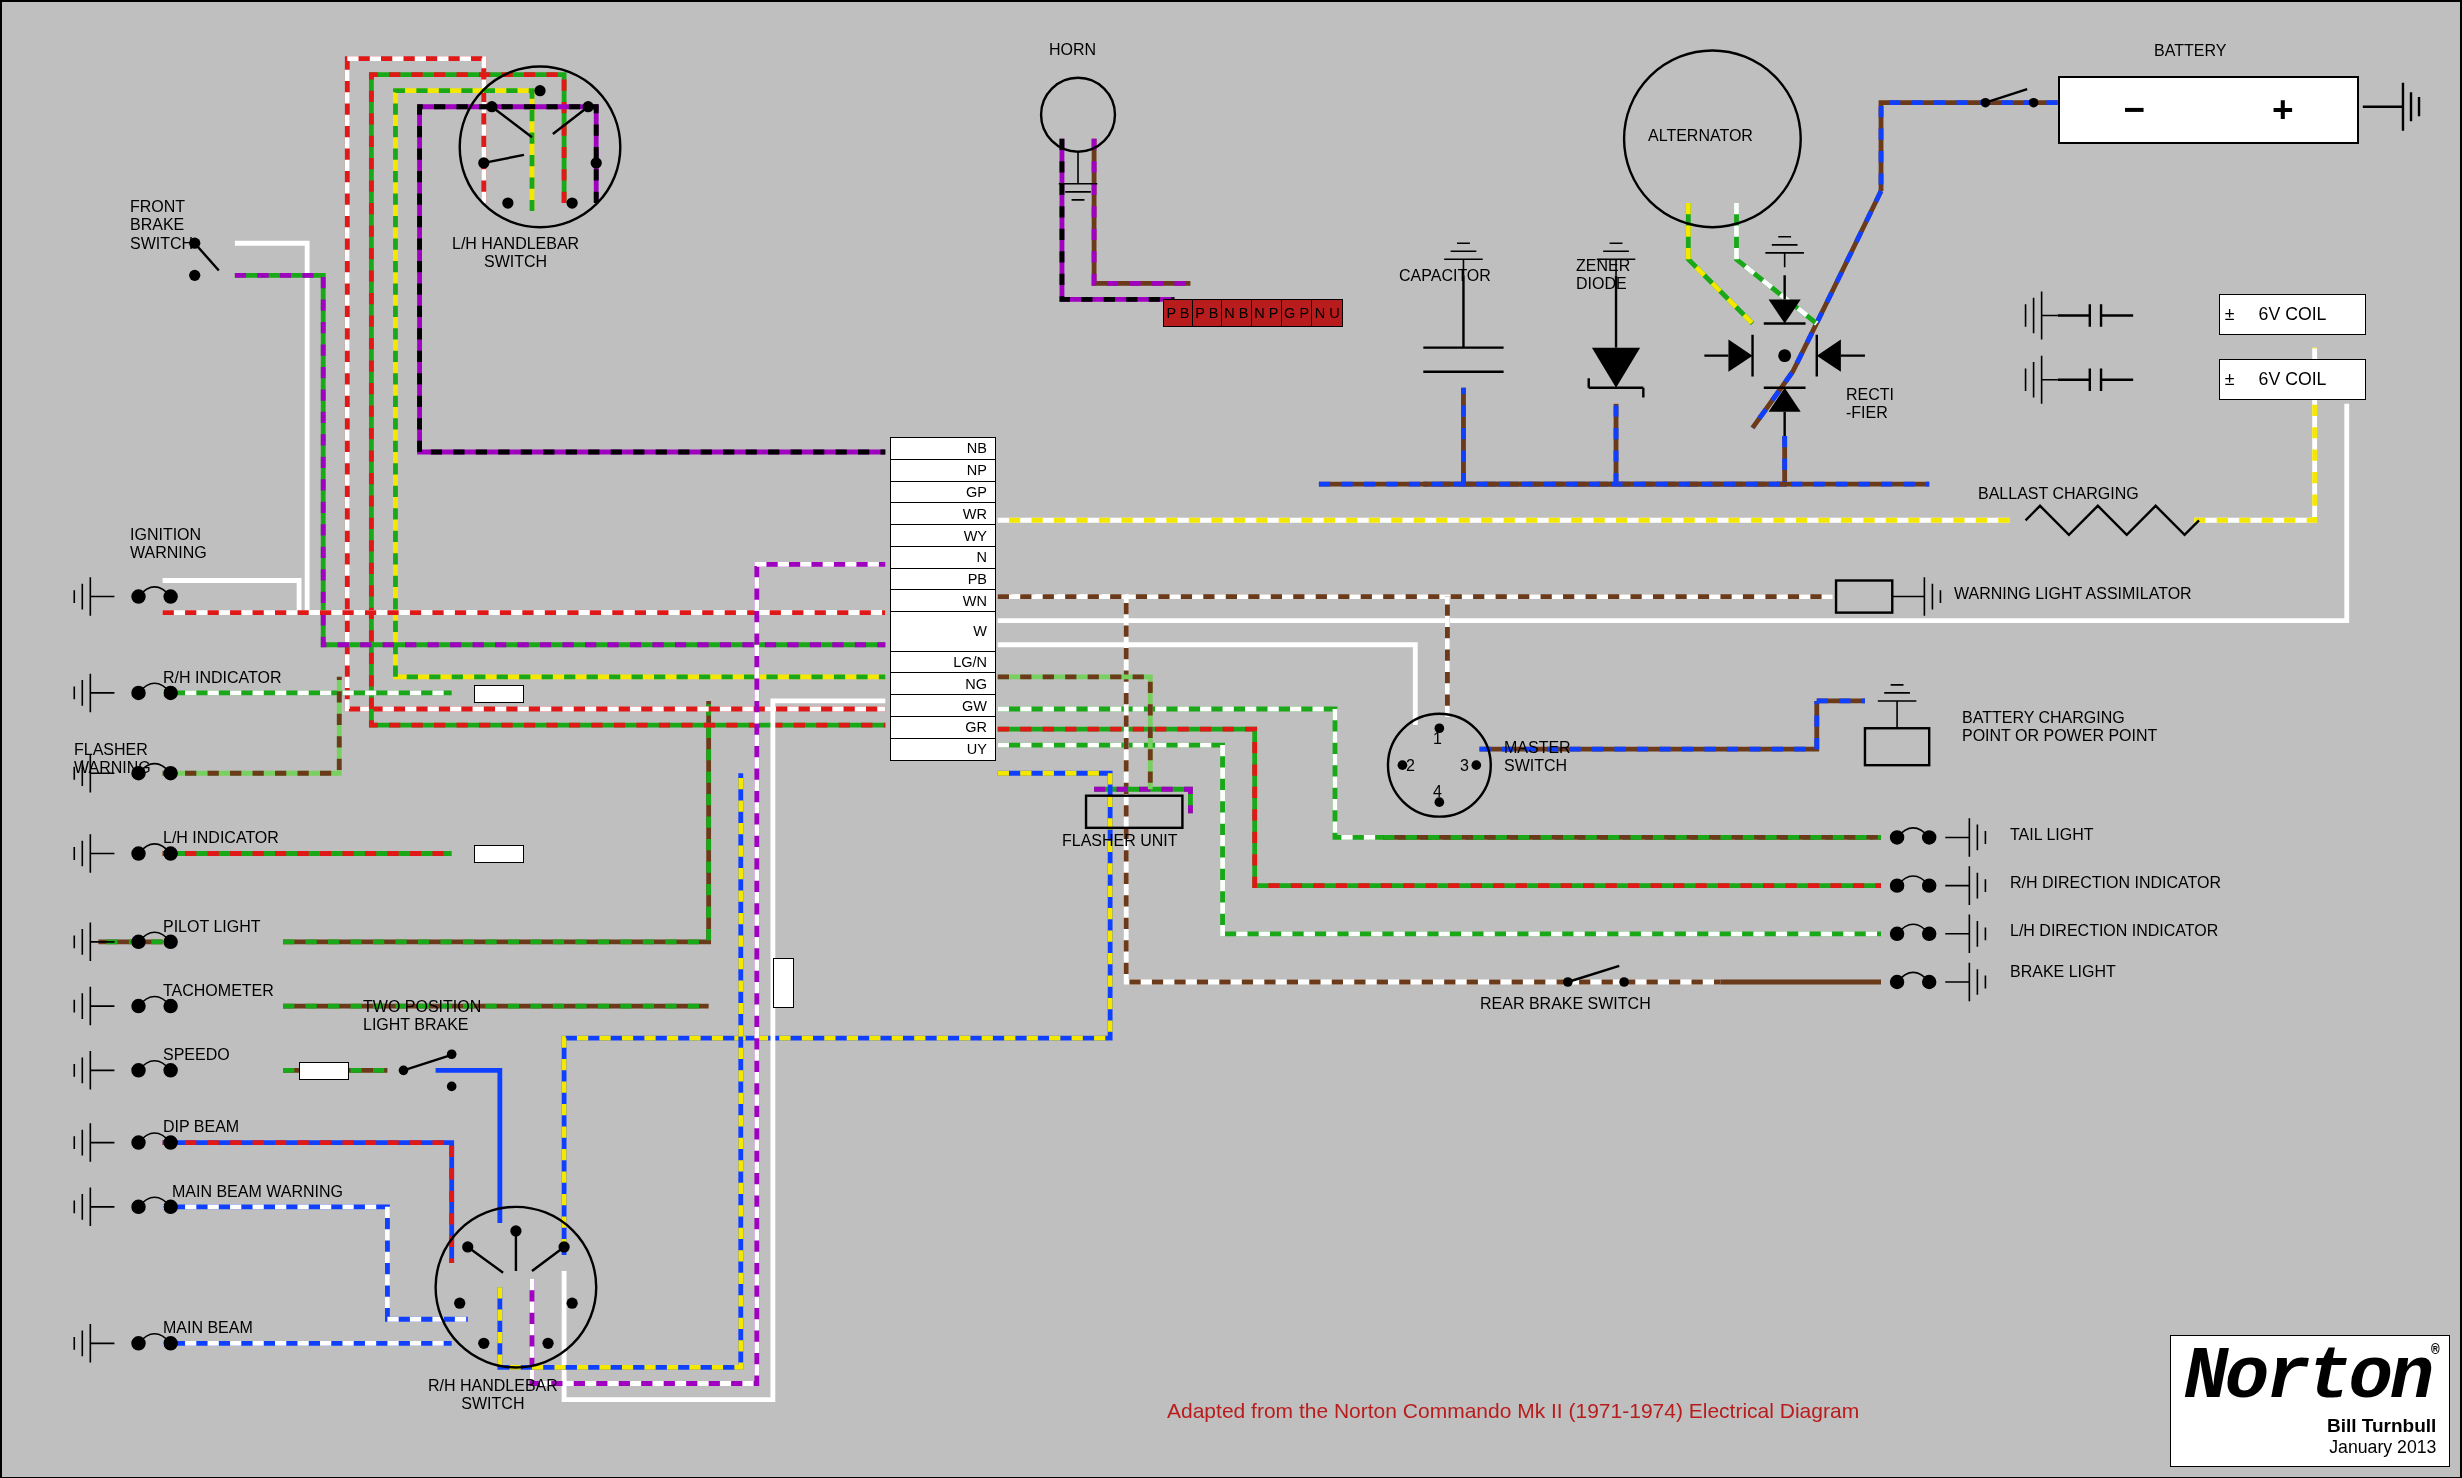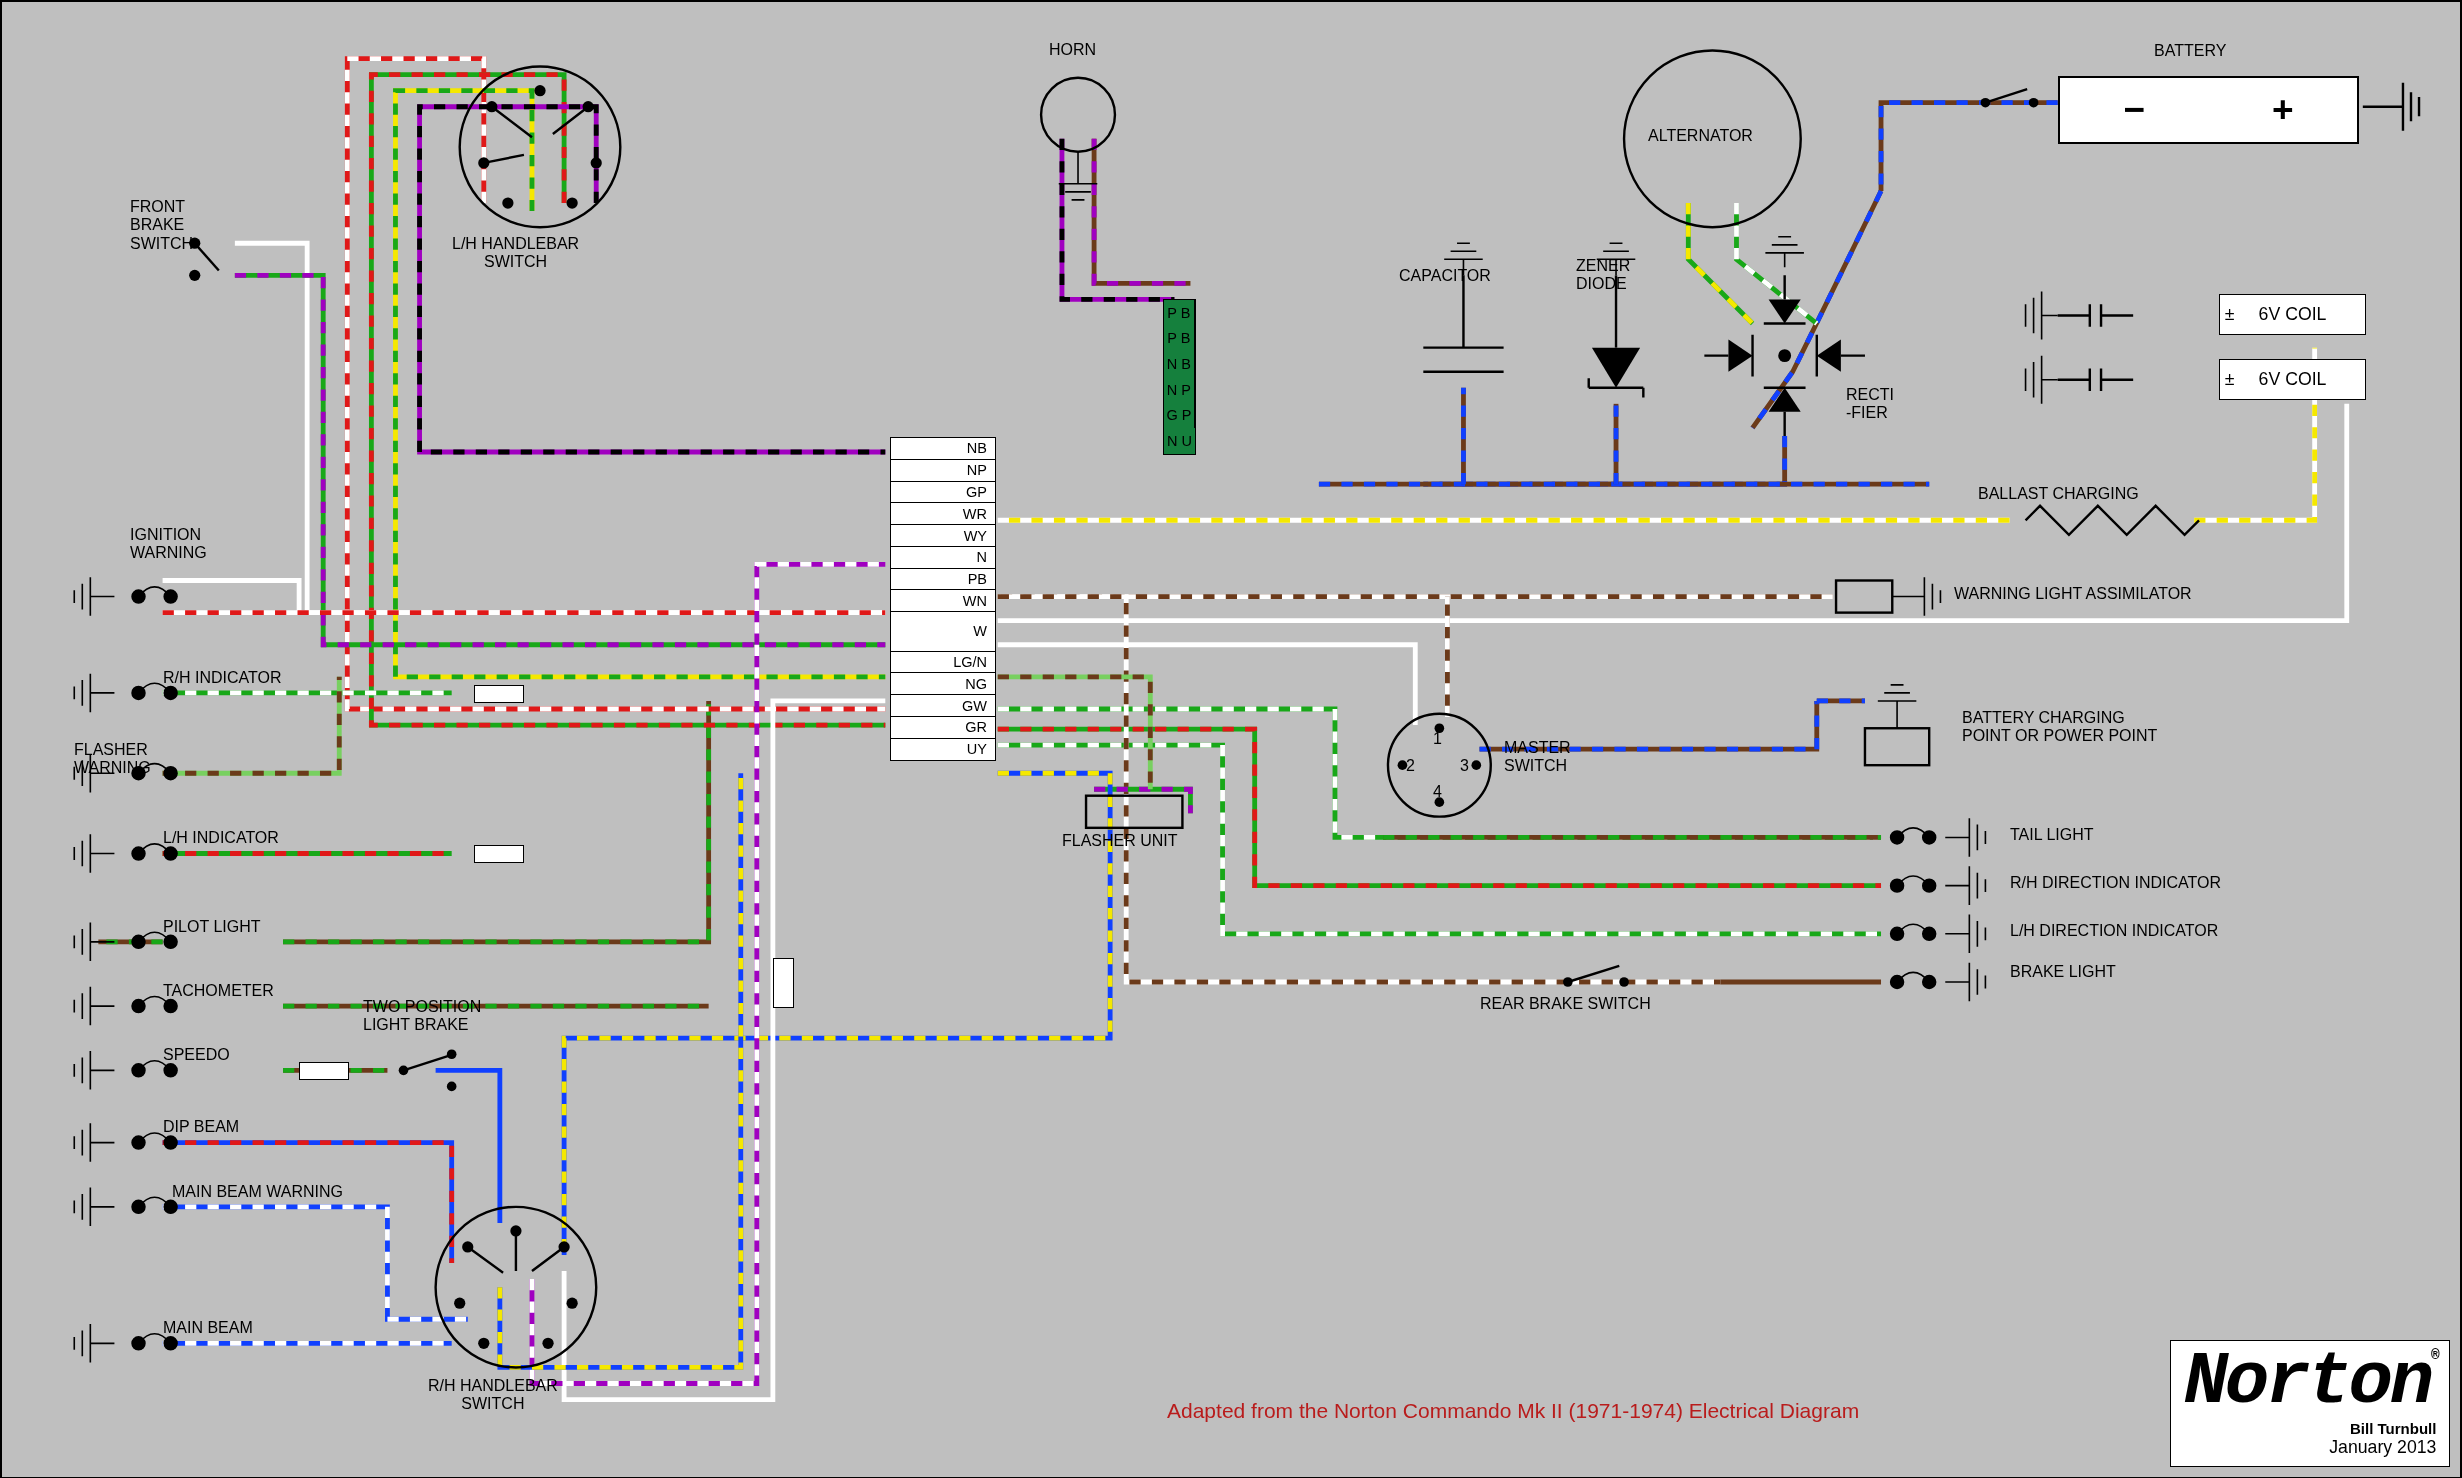--- a/index.html
+++ b/index.html
@@ -4,28 +4,28 @@
 <style>
   html,body{margin:0;padding:0}
   body{background:#bfbfbf;font-family:Arial,Helvetica,sans-serif}
   .canvas{position:relative;width:2462px;height:1479px;background:#bfbfbf;border:2.4px solid #000;box-sizing:border-box;overflow:hidden}
   svg{position:absolute;top:0;left:0}
   .lbl{position:absolute;font-size:16px;color:#000;line-height:1.15;white-space:nowrap}
   .lbl.sm{font-size:16px}
   .conn-v{position:absolute;background:#fff;border:1.6px solid #000;display:flex;flex-direction:column}
   .conn-v div{border-bottom:0.8px solid #000;font-size:14.5px;text-align:right;padding:2.4px 8px}
   .conn-v div:last-child{border-bottom:none}
-  .conn-h{position:absolute;background:#15803d;border:1.6px solid #000;display:flex;flex-direction:column}
+  .conn-h{position:absolute;background:#b91c1c;border:1.6px solid #000;display:flex;flex-direction:row}
   .conn-h div{border-right:0.8px solid #000;font-size:14.5px;text-align:center;padding:4.8px 2.4px;writing-mode:horizontal-tb;min-width:16px}
   .conn-h div:last-child{border-right:none}
   .battery{position:absolute;background:#fff;border:2.4px solid #000;display:flex;align-items:center;justify-content:space-around;font-size:37px;font-weight:bold}
   .coil{position:absolute;background:#fff;border:1.6px solid #000;display:flex;align-items:center;justify-content:center;font-size:17.7px}
   .title-box{position:absolute;right:9.6px;bottom:9.6px;background:#fff;border:1.6px solid #000;padding:8px 13px;text-align:right}
   .title-box .brand{font-family:Liberation Mono, monospace;font-weight:900;font-size:74px;font-style:italic;letter-spacing:-3.2px;line-height:0.9}
-  .title-box .sub{font-size:15px;font-weight:bold;margin-top:4.8px}
+  .title-box .sub{font-size:19px;font-weight:bold;margin-top:4.8px}
   .fuse{position:absolute;background:#fff;border:1.6px solid #000}
   .credit{position:absolute;font-size:21px;color:#b91c1c}
 </style>
 </head>
 <body>
 
 <div class="canvas">
 
 <svg width="2462" height="1479" viewBox="0 0 3066 1841">
   <defs>

